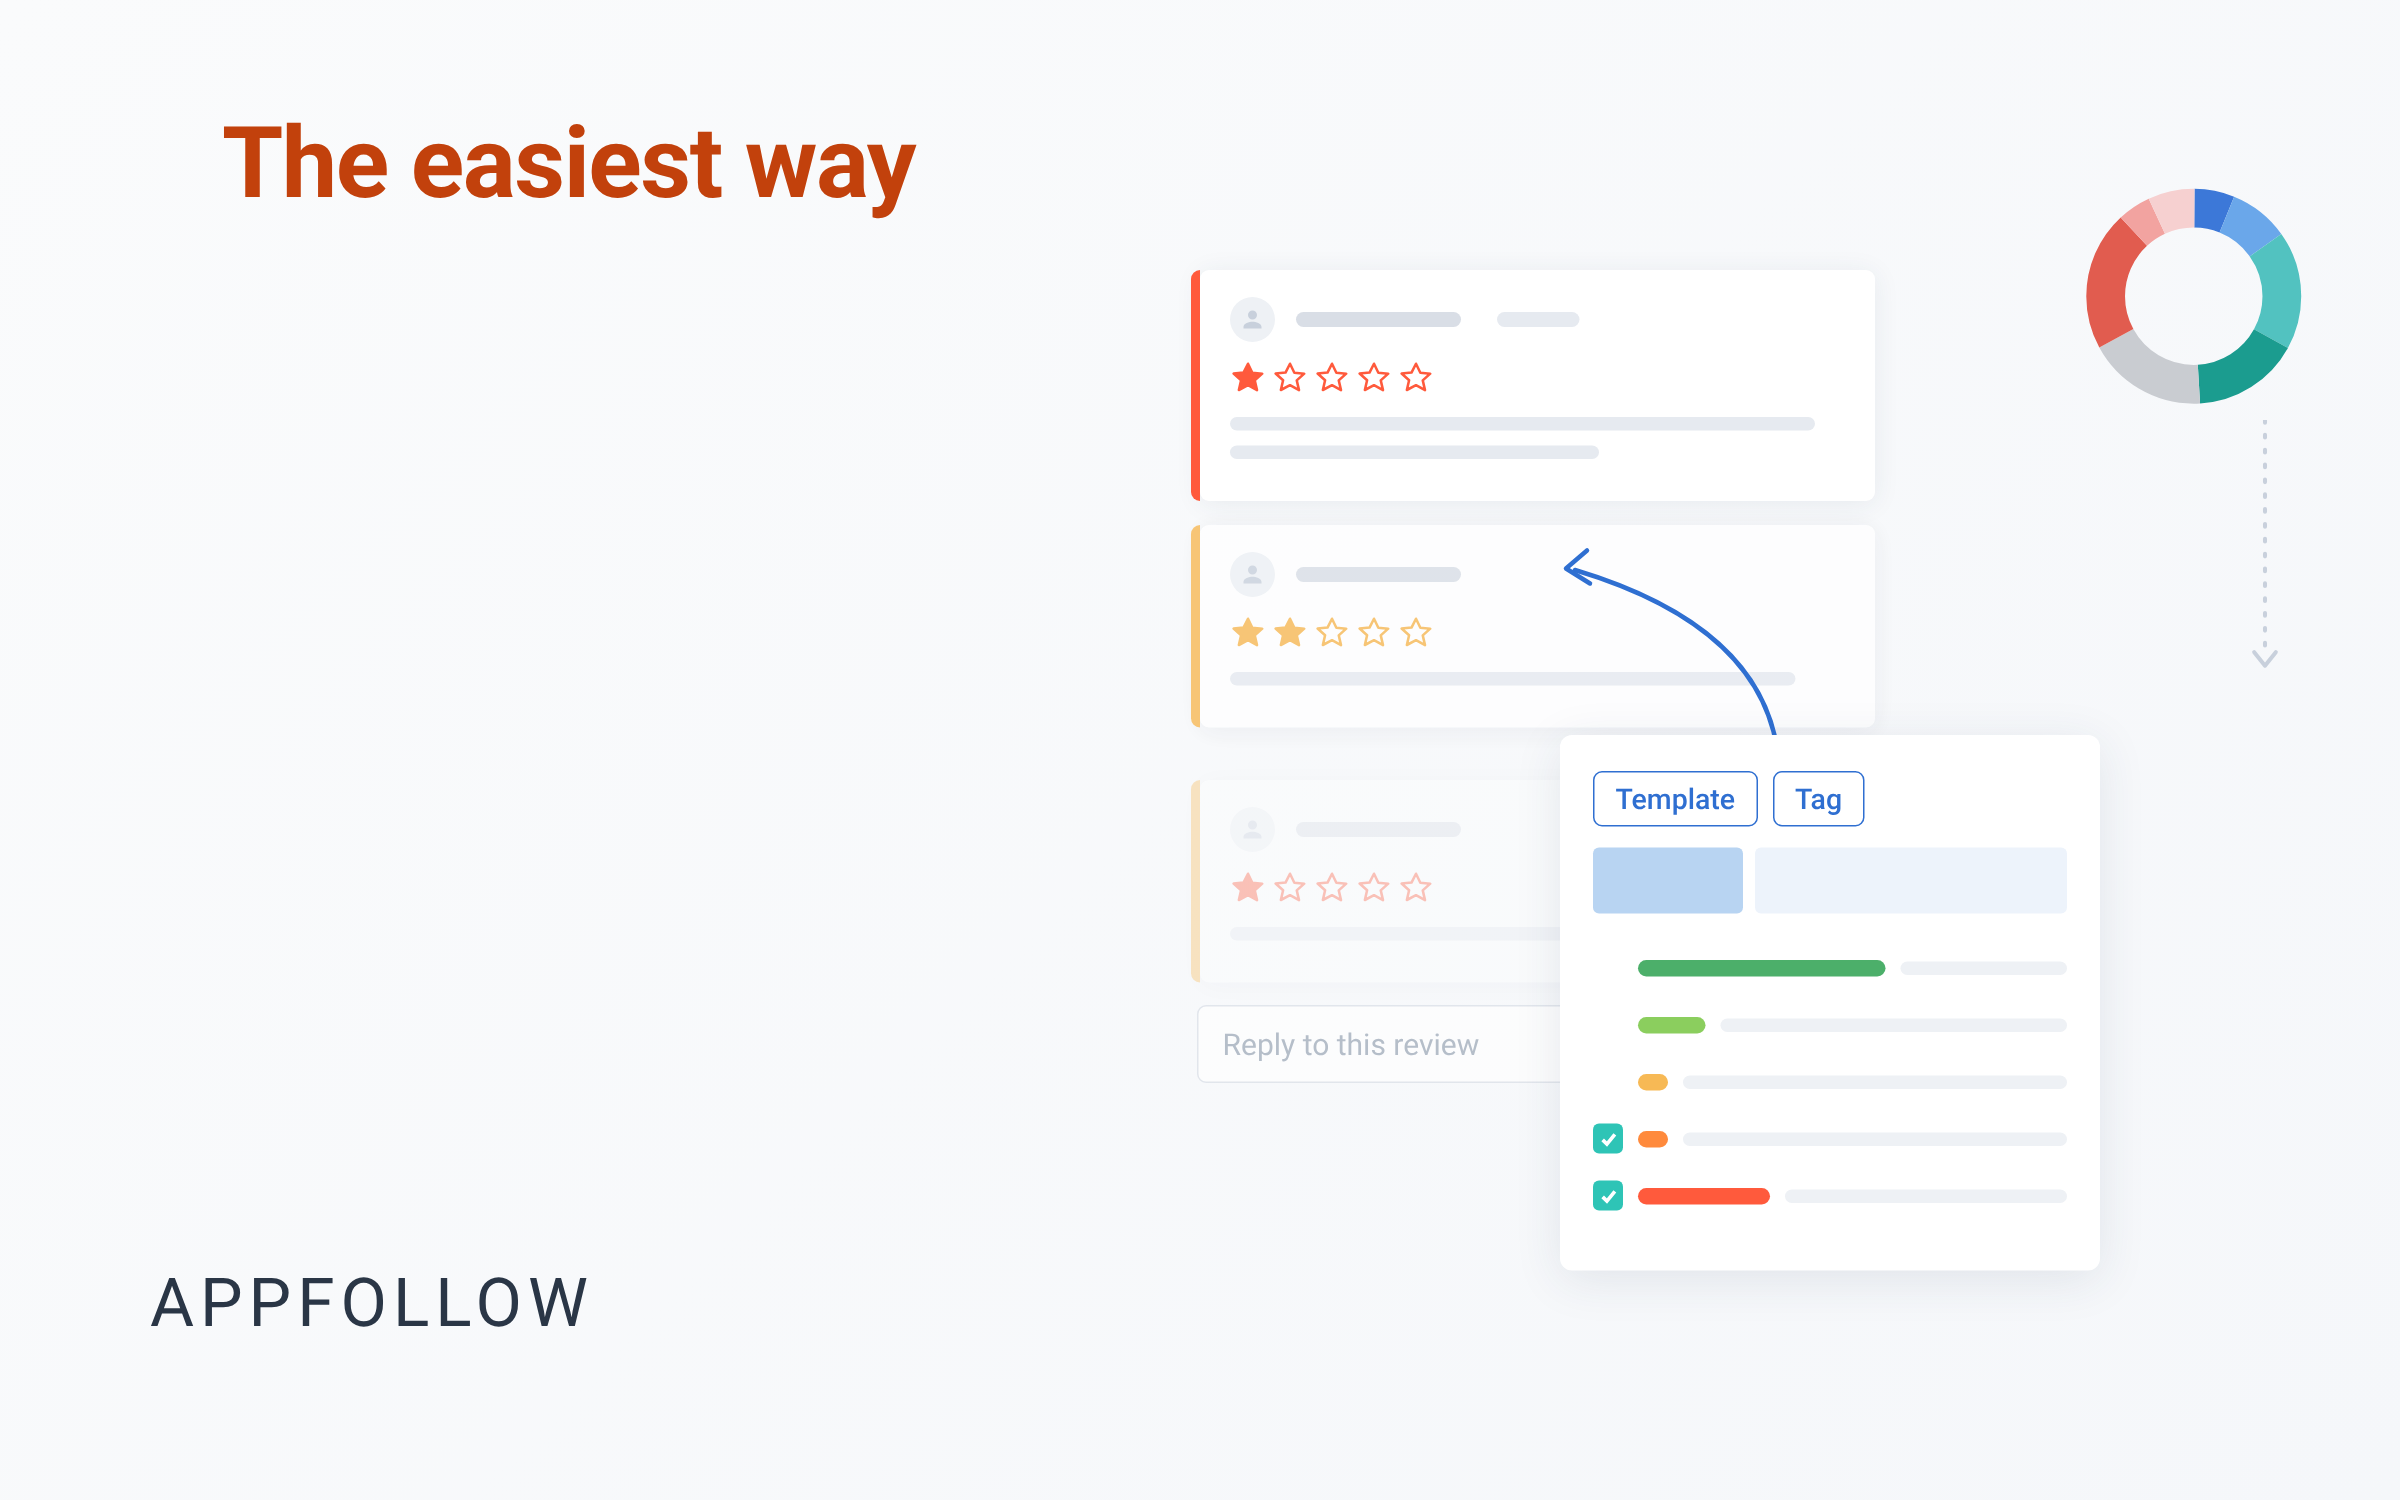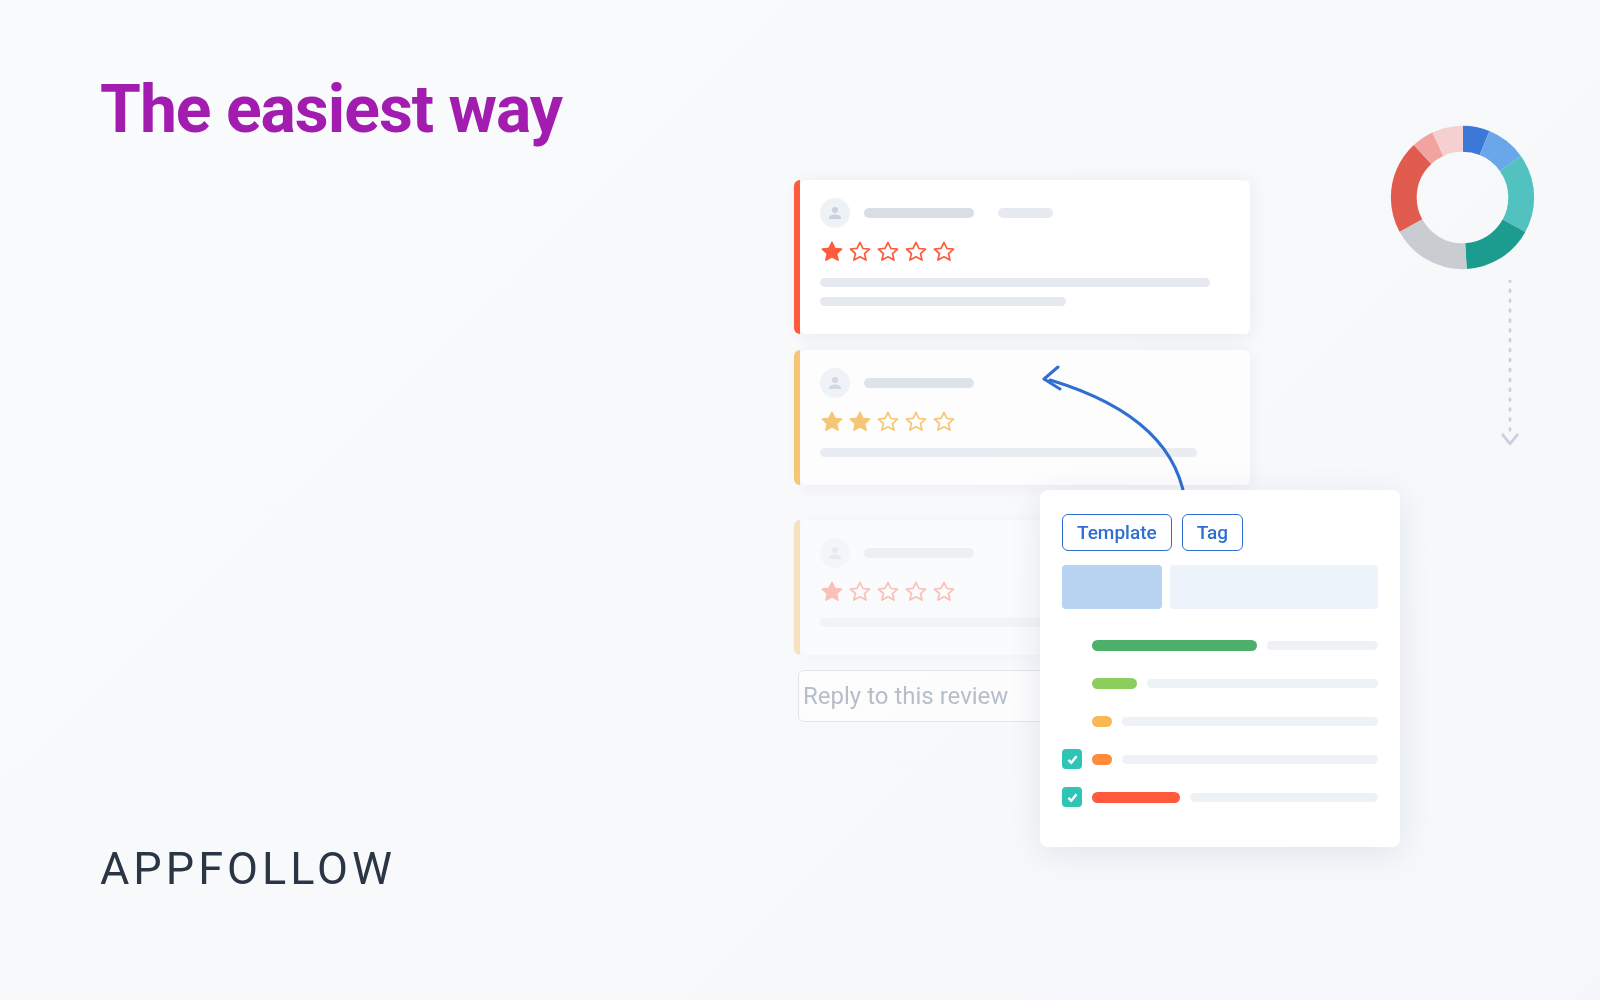--- a/index.html
+++ b/index.html
@@ -14,23 +14,24 @@
 
 .headline {
   position: absolute;
   left: 100px;
   top: 70px;
   max-width: 600px;
 }
 .headline .line1 {
   font-size: 66px;
   font-weight: 700;
-  color: #a21caf;
+  color: #c2410c;
   letter-spacing: -1px;
   line-height: 1.2;
+  margin-left: 48px;
 }
 .headline .line2 {
   font-size: 62px;
   font-weight: 500;
   color: #7a8b9e;
   letter-spacing: -1px;
   line-height: 1.25;
   margin-top: 8px;
 }
 
@@ -123,23 +124,23 @@
   position: absolute;
   top: 490px;
   left: -2px;
   width: 310px;
   height: 52px;
   background: #fff;
   border: 1.5px solid #d9dee6;
   border-radius: 6px;
   display: flex;
   align-items: center;
-  padding: 0 4px;
+  padding: 0 16px;
   color: #9aa6b5;
-  font-size: 24px;
+  font-size: 20px;
   opacity: .7;
 }
 
 
 .panel {
   position: absolute;
   top: 310px;
   left: 240px;
   width: 360px;
   background: #fff;

